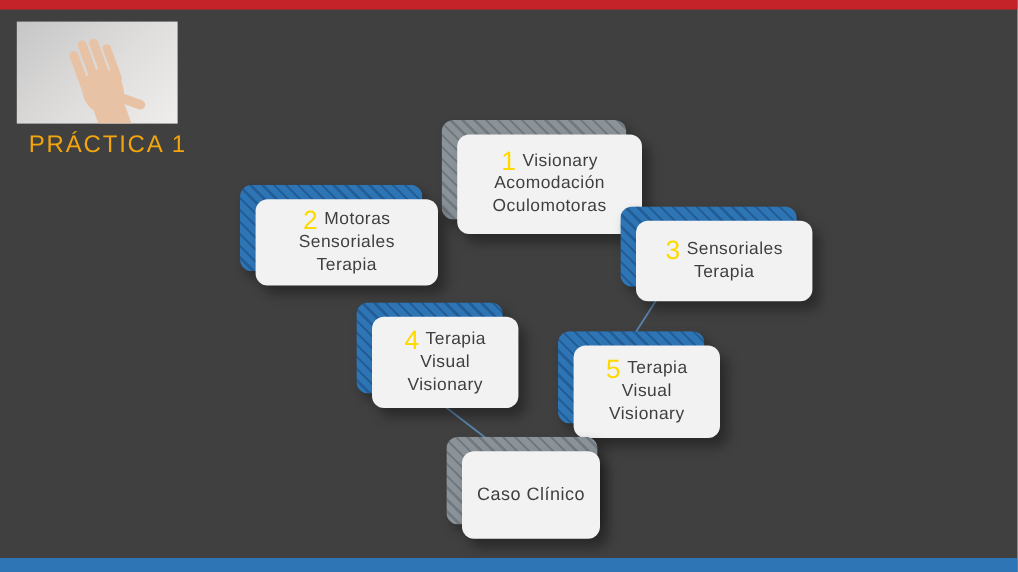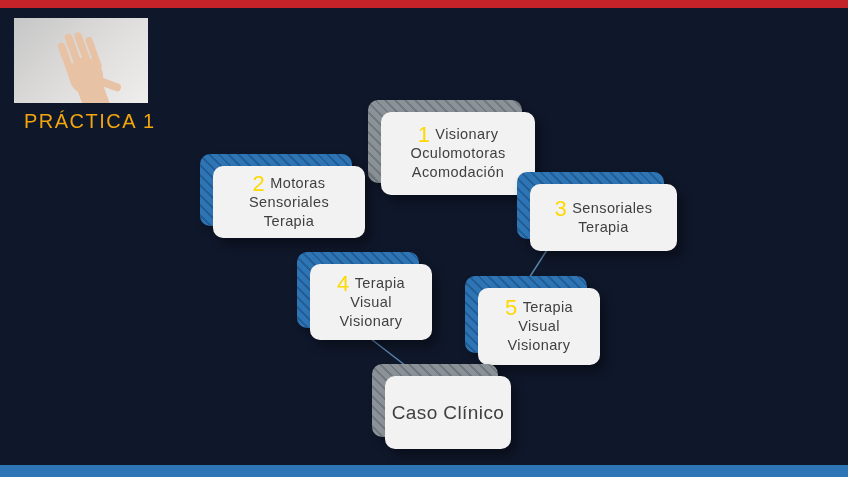--- a/index.html
+++ b/index.html
@@ -4,21 +4,21 @@
 <style>
   html, body {
     margin: 0; padding: 0;
     width: 848px; height: 477px;
     overflow: hidden;
     font-family: "Liberation Sans", sans-serif;
   }
   .slide {
     position: relative;
     width: 848px; height: 477px;
-    background: #0f172a;
+    background: #404040;
   }
   .top-bar {
     position: absolute; left: 0; top: 0;
     width: 100%; height: 8px;
     background: #c5232a;
   }
   .bottom-bar {
     position: absolute; left: 0; bottom: 0;
     width: 100%; height: 12px;
     background: #2e75b6;
@@ -100,22 +100,22 @@
     <line x1="371" y1="339" x2="423" y2="379" stroke="#5b84ad" stroke-width="1.5"></line>
   </svg>
 
   <div class="card" style="left:368px; top:100px; width:167px; height:95px;">
     <div class="card-shadow gray" style="width:154px; height:83px;"></div>
     <div class="card-front" style="width:154px; height:83px;">
       <div class="line1">
         <span class="num">1</span>
         <span>Visionary</span>
       </div>
+      <div>Acomodación</div>
       <div>Oculomotoras</div>
-      <div>Acomodación</div>
     </div>
   </div>
 
   <div class="card" style="left:200px; top:154px; width:165px; height:84px;">
     <div class="card-shadow blue" style="width:152px; height:72px;"></div>
     <div class="card-front" style="width:152px; height:72px;">
       <div class="line1">
         <span class="num">2</span>
         <span>Motoras</span>
       </div>
@@ -154,20 +154,20 @@
         <span class="num">5</span>
         <span>Terapia</span>
       </div>
       <div>Visual</div>
       <div>Visionary</div>
     </div>
   </div>
 
   <div class="card" style="left:372px; top:364px; width:139px; height:85px;">
     <div class="card-shadow gray" style="width:126px; height:73px;"></div>
-    <div class="card-front" style="width:126px; height:73px; font-size:19px;">
+    <div class="card-front" style="width:115px; height:73px; font-size:15px;">
       <div>Caso Clínico</div>
     </div>
   </div>
 
   <div class="bottom-bar"></div>
 
 </div>
 
 </body></html>

